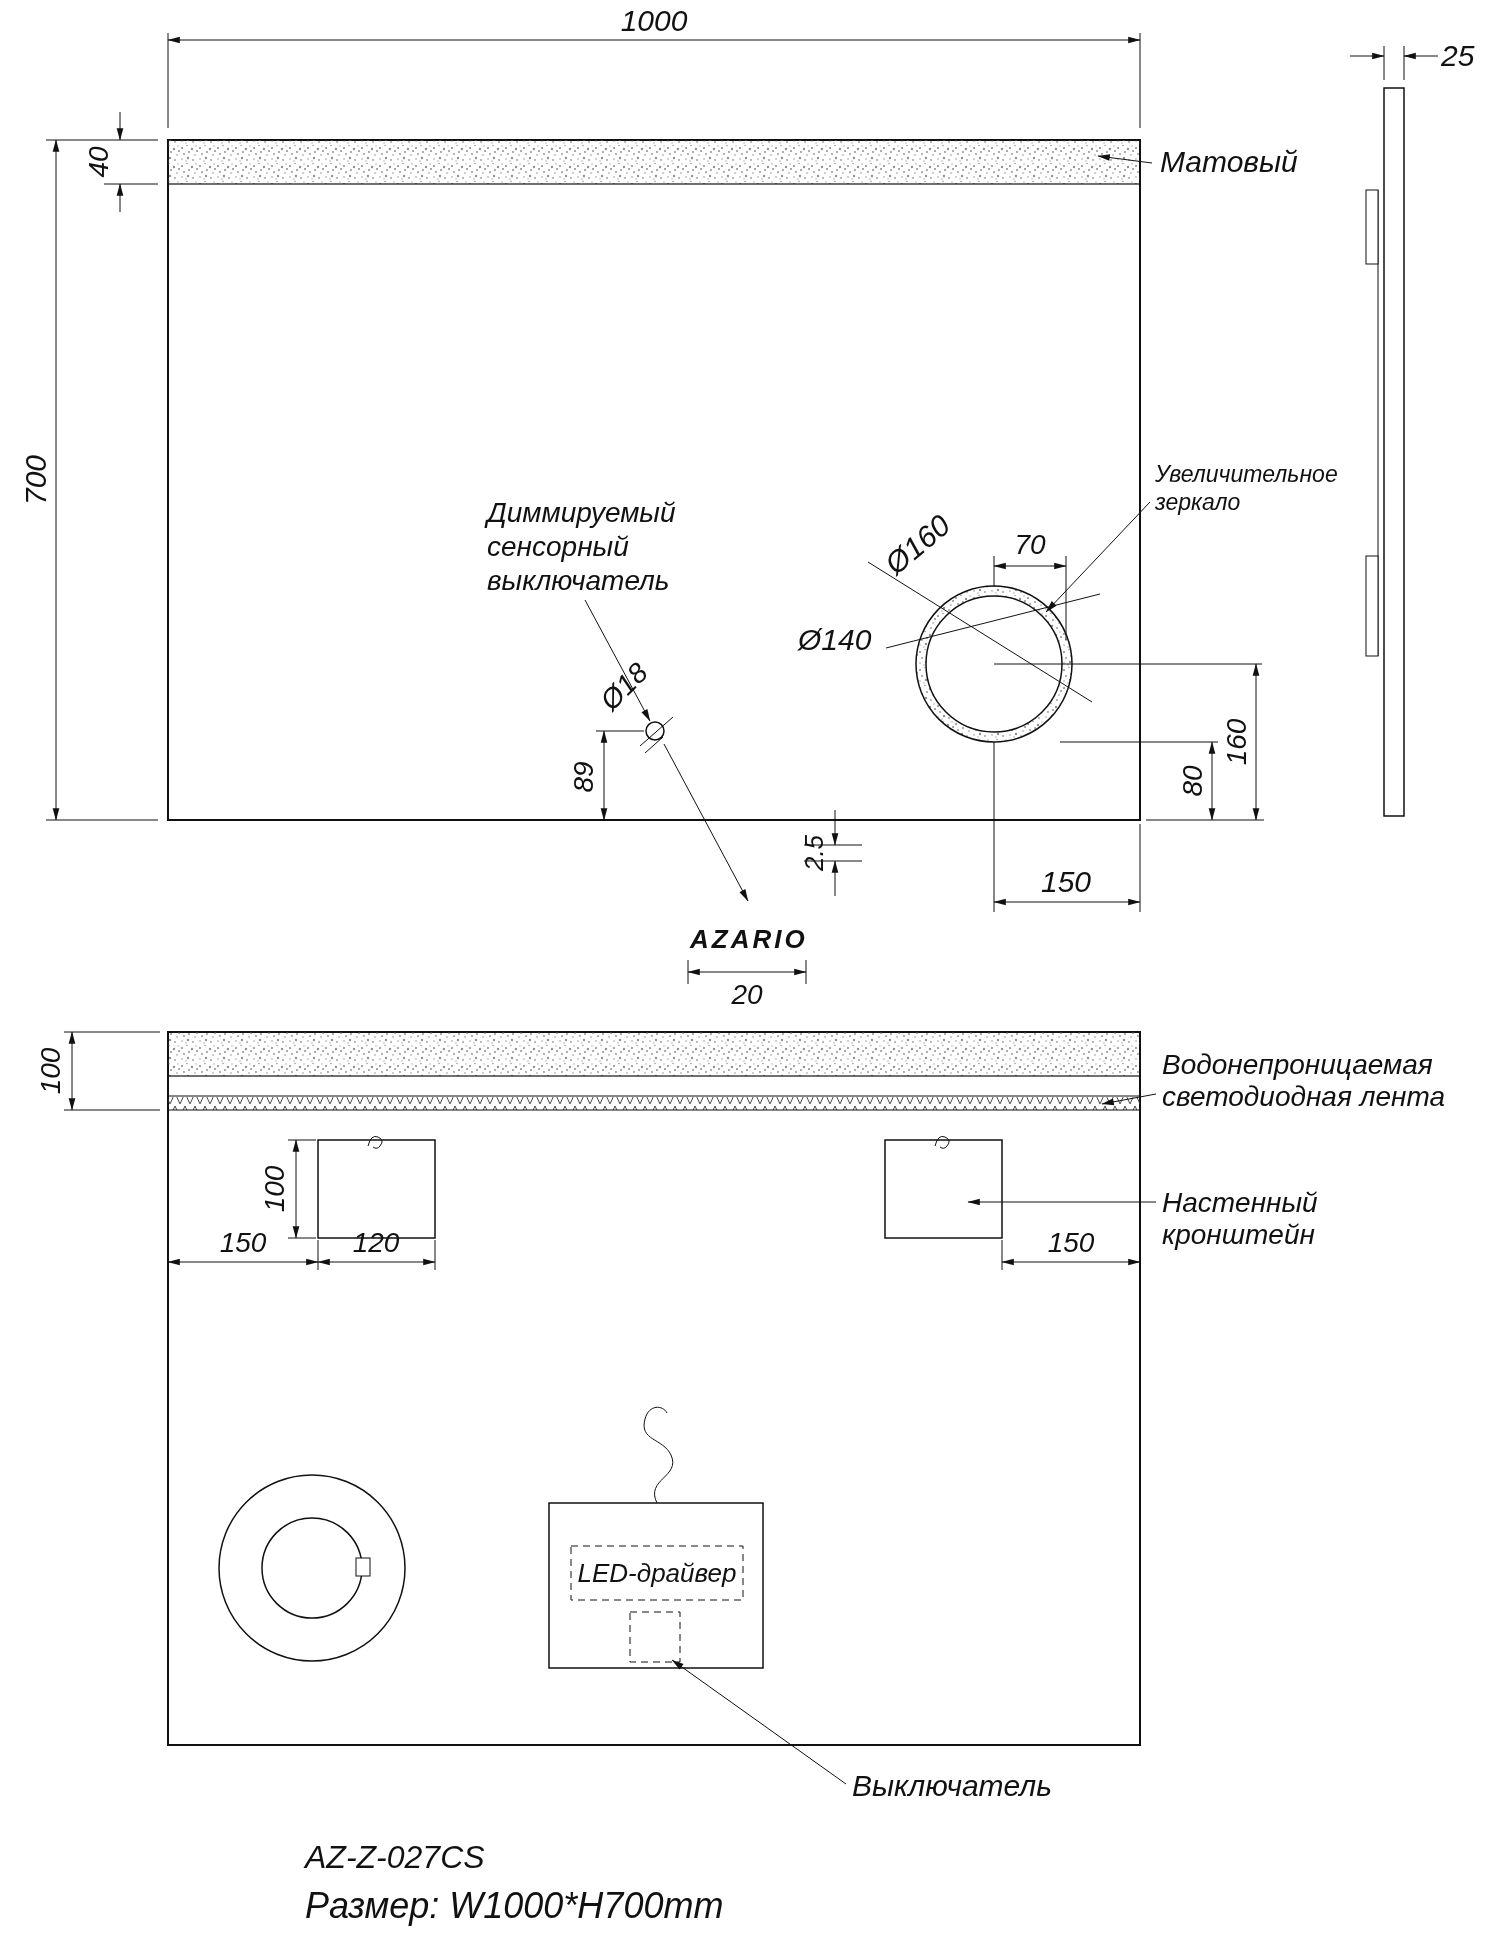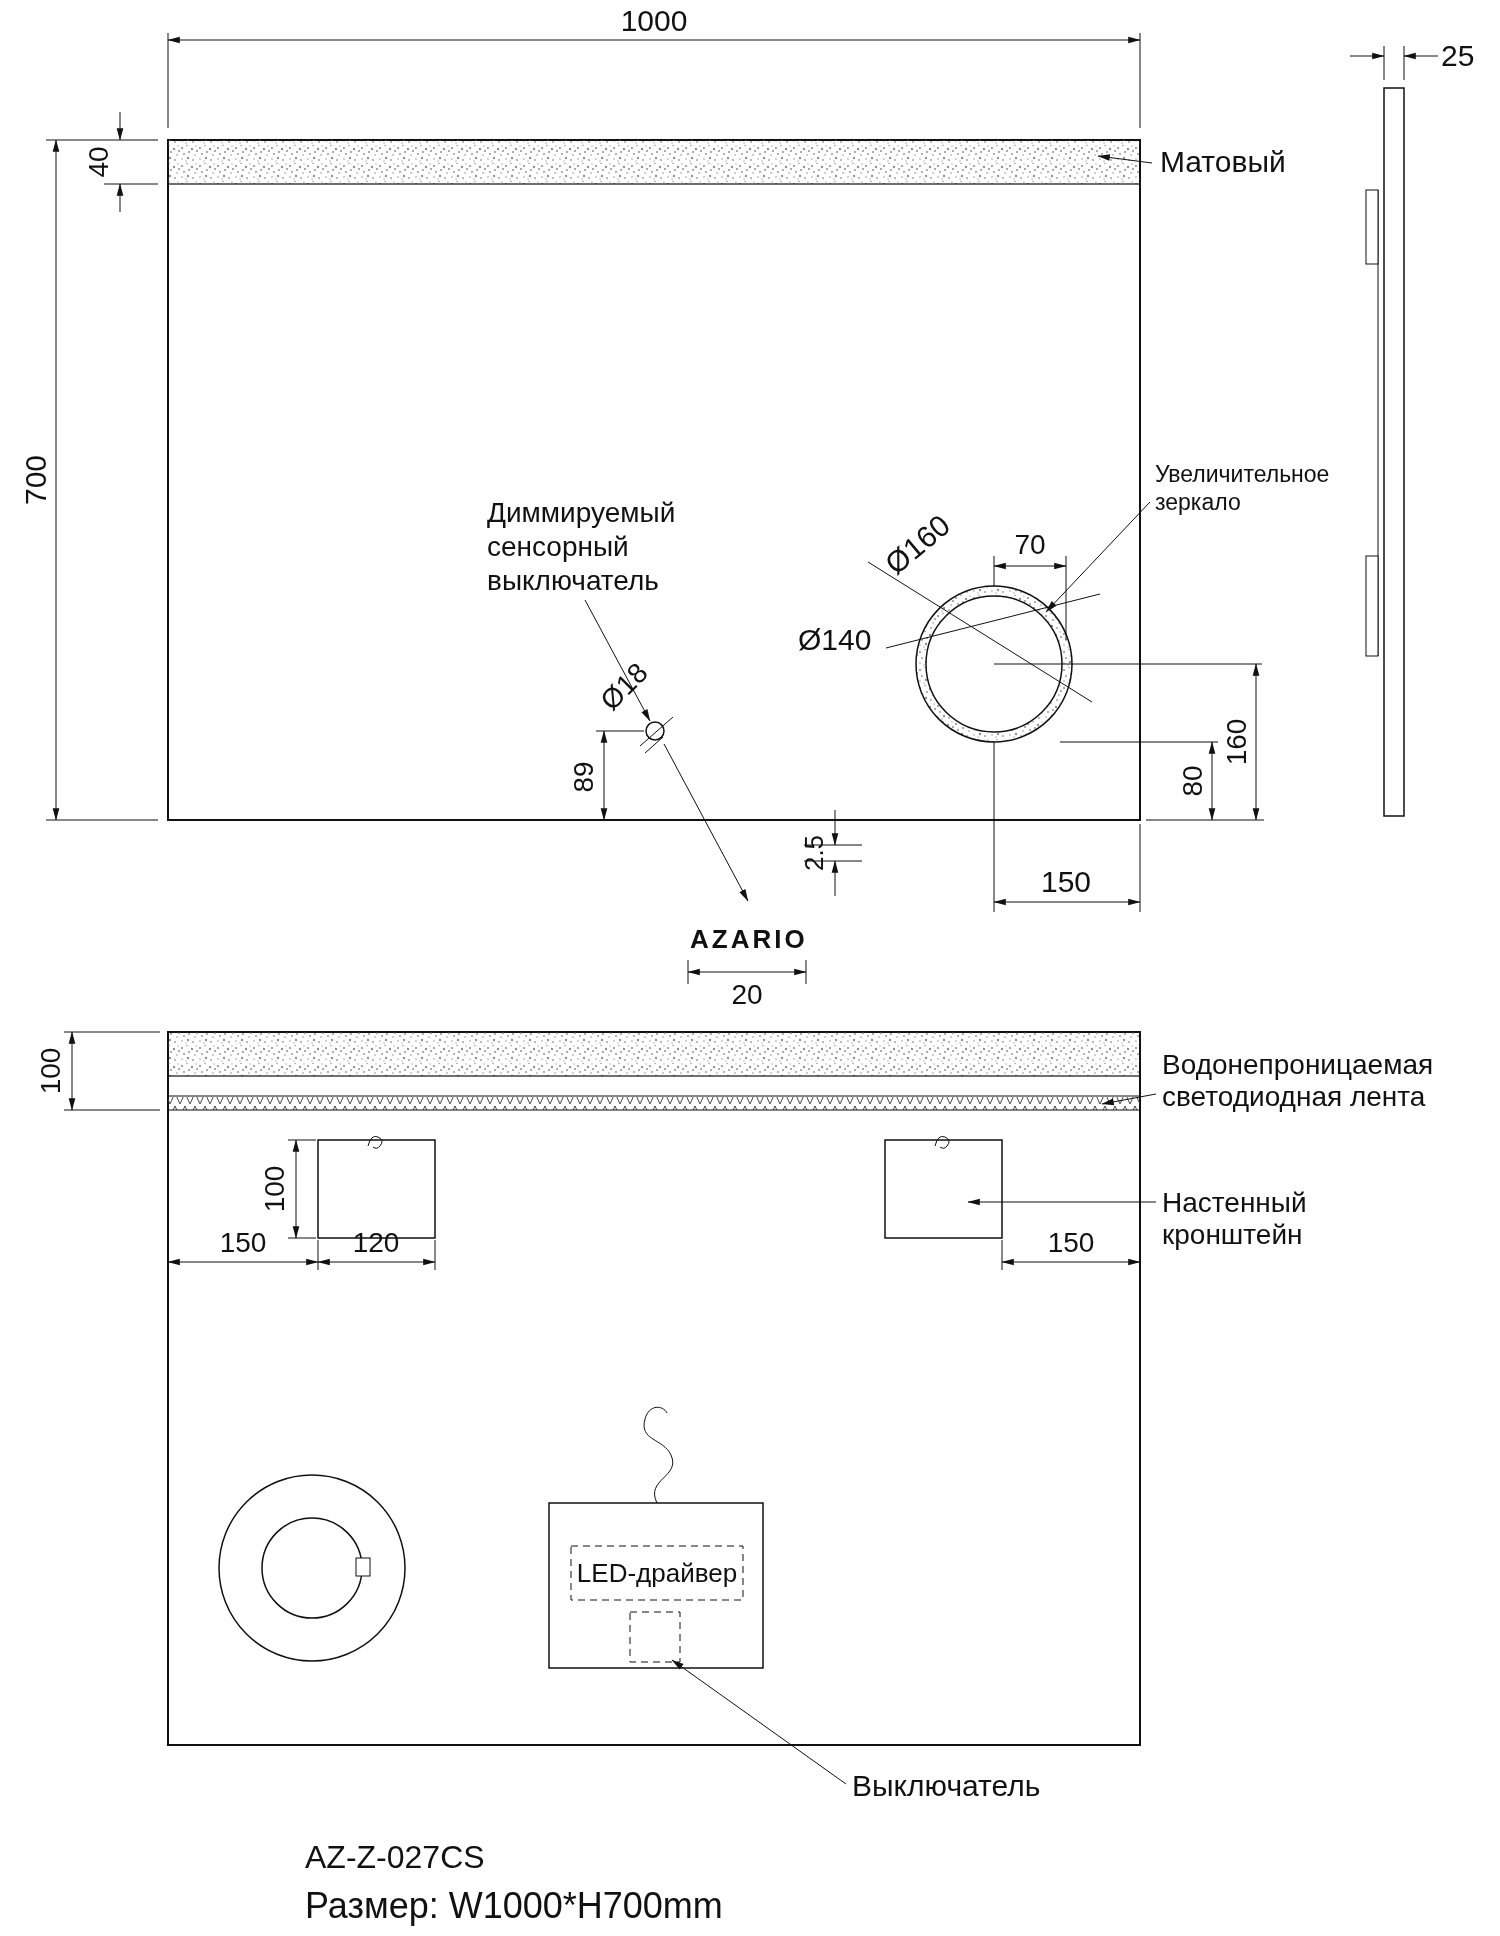--- a/index.html
+++ b/index.html
@@ -1,16 +1,16 @@
 <!DOCTYPE html>
 <html><head>
 <meta charset="utf-8">
 <style>
   html,body{margin:0;padding:0;background:#ffffff;}
-  .page{width:1500px;height:1936px;position:relative;background:#fff;overflow:hidden;}
+  .page{width:1500px;height:1936px;position:relative;background:#fff;overflow:hidden;font-style:italic;}
   svg{display:block;}
   .tx{font-family:"Liberation Sans", sans-serif;fill:#111;}
   .t30{font-size:30px;}
   .t28{font-size:28px;}
   .t26{font-size:26px;}
   .t24{font-size:23px;}
   .t32{font-size:32px;}
   .t36{font-size:36px;}
   .bold{font-weight:bold;letter-spacing:3px;}
   .ln{stroke:#111;stroke-width:1;fill:none;}

